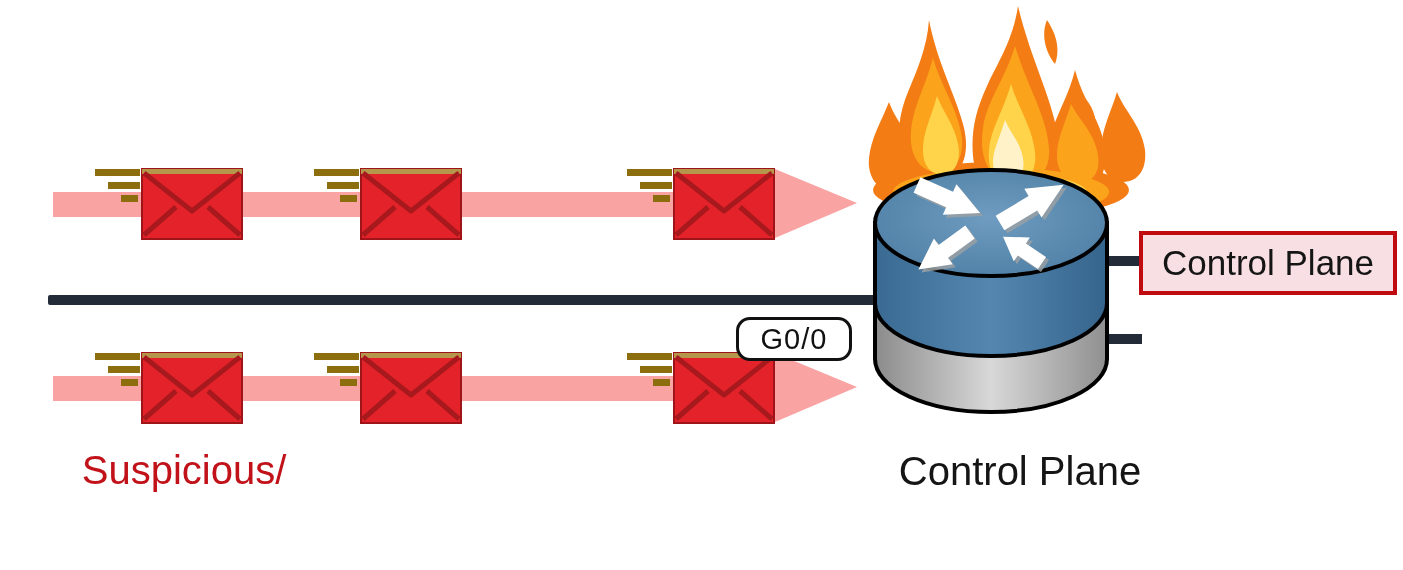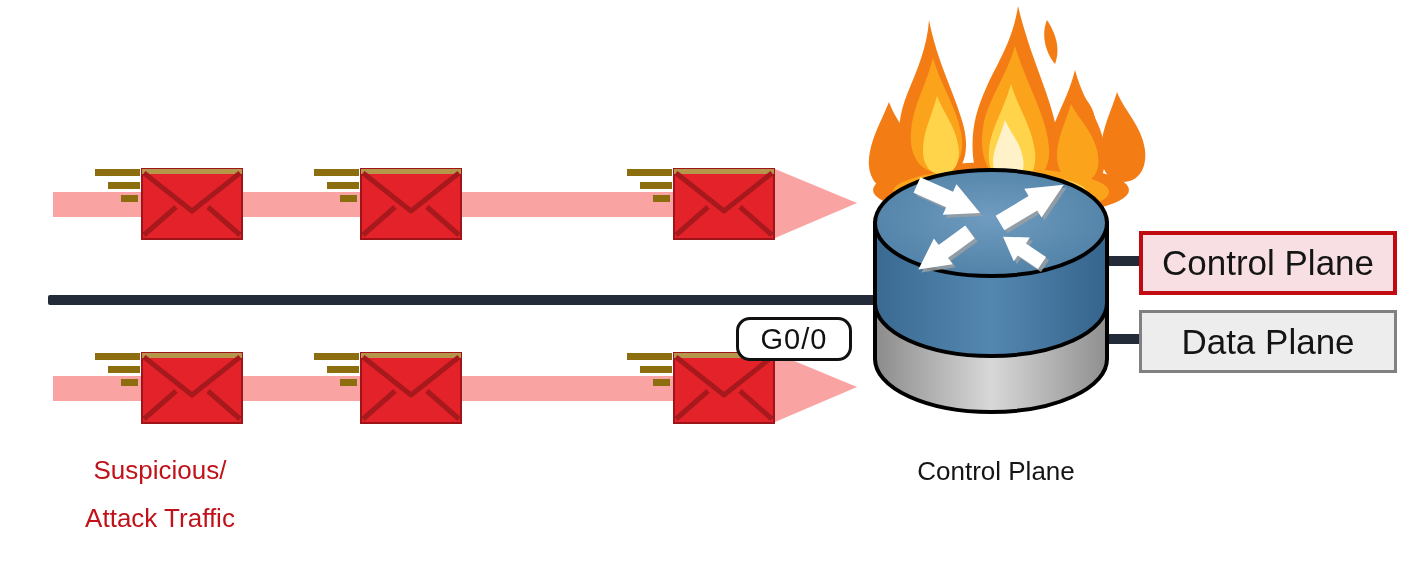--- a/index.html
+++ b/index.html
@@ -48,21 +48,21 @@
     font-size:29px;color:#111;letter-spacing:1px;box-sizing:border-box;margin-top:38px;
   }
   .plane-box{
     position:absolute;left:1139px;width:258px;z-index:3;box-sizing:border-box;
     display:flex;align-items:center;justify-content:center;
     font-size:35px;color:var(--ink);
   }
   #control-box{top:231px;height:64px;background:var(--control-fill);border:4px solid var(--control-border);}
   #data-box{top:310px;height:63px;background:var(--data-fill);border:3px solid var(--data-border);}
   .caption{
-    position:absolute;text-align:center;font-size:26px;line-height:50px;z-index:2;
+    position:absolute;text-align:center;font-size:40px;line-height:50px;z-index:2;padding-left:24px;
   }
   #attack-caption{left:0;top:446px;width:320px;color:var(--attack-text);line-height:48px;}
   #overload-caption{left:840px;top:446px;width:312px;color:var(--ink);}
   #router-svg{position:absolute;left:855px;top:0;width:310px;height:430px;z-index:2;pointer-events:none;}
   svg{display:block;}
 </style>
 </head>
 <body>
 
 <div class="canvas">
@@ -172,25 +172,21 @@
           <use href="#rarrow" transform="translate(115,232) rotate(144) scale(1.10,1.0)"></use>
           <use href="#rarrow" transform="translate(187,263) rotate(-146) scale(0.81,0.9)"></use>
         </g>
       </g>
     </g>
   </svg>
 
   <div id="control-box" class="plane-box">
     <span>Control Plane</span>
   </div>
-  <div id="data-box" class="plane-box">
-    <span>Data Plane</span>
-  </div>
 
   <div id="attack-caption" class="caption">
     <div>Suspicious/</div>
-    <div>Attack Traffic</div>
   </div>
   <div id="overload-caption" class="caption">
     <div>Control Plane</div>
   </div>
 
 </div>
 
 </body></html>

